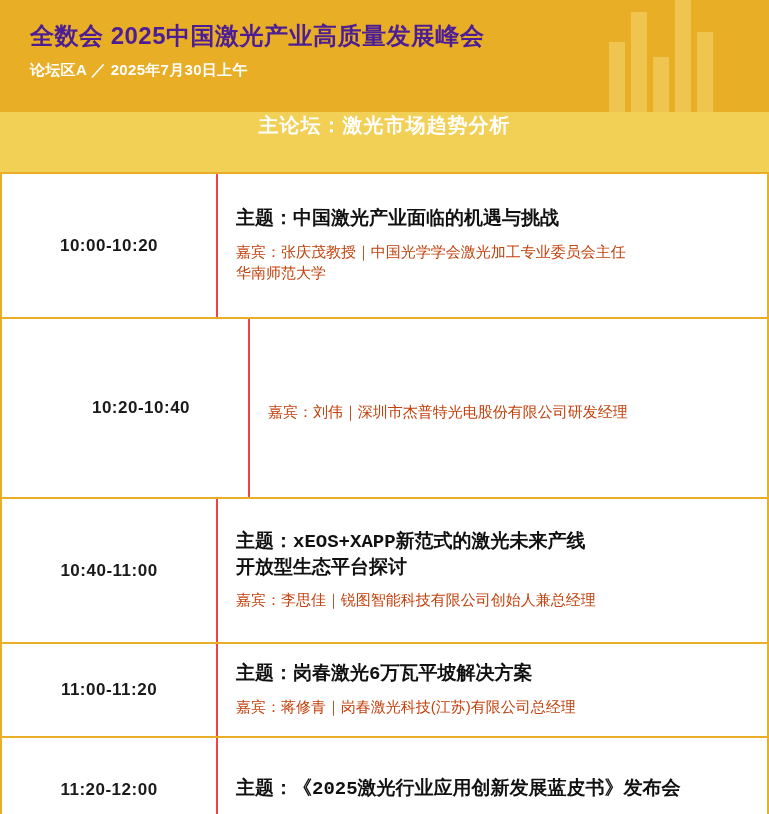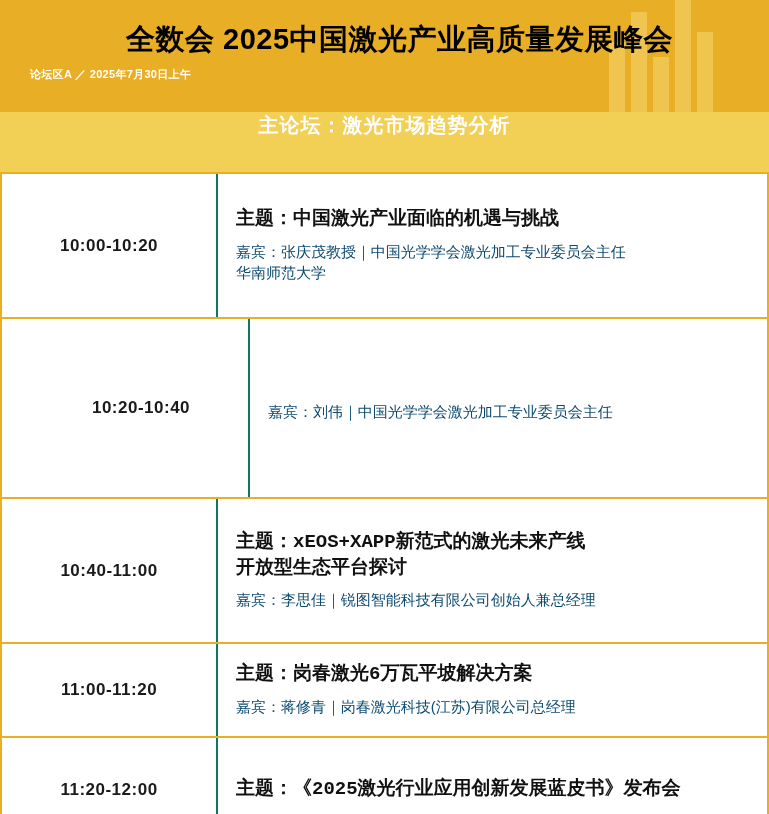--- a/index.html
+++ b/index.html
@@ -45,32 +45,31 @@
   .bar2 { left: 22px; width: 16px; height: 100px; }
   .bar3 { left: 44px; width: 16px; height: 55px; }
   .bar4 { left: 66px; width: 16px; height: 112px; }
   .bar5 { left: 88px; width: 16px; height: 80px; }
   .header-text {
     position: relative;
     z-index: 2;
     padding: 22px 0 0 30px;
   }
   .header-title {
-    color: #000000;
-    font-size: 29px;
+    color: #4c1d95;
+    font-size: 24px;
     font-weight: bold;
     letter-spacing: 0.5px;
     line-height: 1.2;
     white-space: nowrap;
-    text-align: center;
   }
   .header-sub {
     margin-top: 10px;
     color: #ffffff;
-    font-size: 11px;
+    font-size: 15px;
     font-weight: bold;
     letter-spacing: 0.3px;
     white-space: nowrap;
   }
   
   .forum-band {
     height: 60px;
     background: #f2cf55;
     display: flex;
     align-items: flex-start;
@@ -93,21 +92,21 @@
     display: flex;
     border-bottom: 2px solid #e8ae25;
     min-height: 70px;
   }
   .time-cell {
     width: 216px;
     flex: 0 0 216px;
     display: flex;
     align-items: center;
     justify-content: center;
-    border-right: 2px solid #0f766e;
+    border-right: 2px solid #ef4444;
     color: #1a1a1a;
     font-size: 17px;
     font-weight: bold;
     letter-spacing: 0.5px;
   }
   .content-cell {
     flex: 1 1 auto;
     padding: 16px 14px 16px 18px;
     display: flex;
     flex-direction: column;
@@ -115,21 +114,21 @@
   }
   .topic {
     color: #111111;
     font-size: 19px;
     font-weight: bold;
     line-height: 1.35;
     font-family: Liberation Mono, monospace;
   }
   .guest {
     margin-top: 8px;
-    color: #0c4a6e;
+    color: #c2410c;
     font-size: 15px;
     line-height: 1.45;
     font-weight: normal;
   }
   .row-1 { height: 145px; }
   .row-2 { height: 180px; padding-left: 32px; }
   .row-3 { height: 145px; }
   .row-4 { height: 94px; }
   .row-5 { height: 105px; }
   .row-5 .content-cell { justify-content: center; }
@@ -164,21 +163,21 @@
       <div class="content-cell">
         <div class="topic">主题：中国激光产业面临的机遇与挑战</div>
         <div class="guest" style="white-space: pre-line;">嘉宾：张庆茂教授｜中国光学学会激光加工专业委员会主任
 华南师范大学</div>
       </div>
     </div>
 
     <div class="row row-2">
       <div class="time-cell">10:20-10:40</div>
       <div class="content-cell">
-        <div class="guest">嘉宾：刘伟｜中国光学学会激光加工专业委员会主任</div>
+        <div class="guest">嘉宾：刘伟｜深圳市杰普特光电股份有限公司研发经理</div>
       </div>
     </div>
 
     <div class="row row-3">
       <div class="time-cell">10:40-11:00</div>
       <div class="content-cell">
         <div class="topic" style="white-space: pre-line;">主题：xEOS+XAPP新范式的激光未来产线
 开放型生态平台探讨</div>
         <div class="guest">嘉宾：李思佳｜锐图智能科技有限公司创始人兼总经理</div>
       </div>

